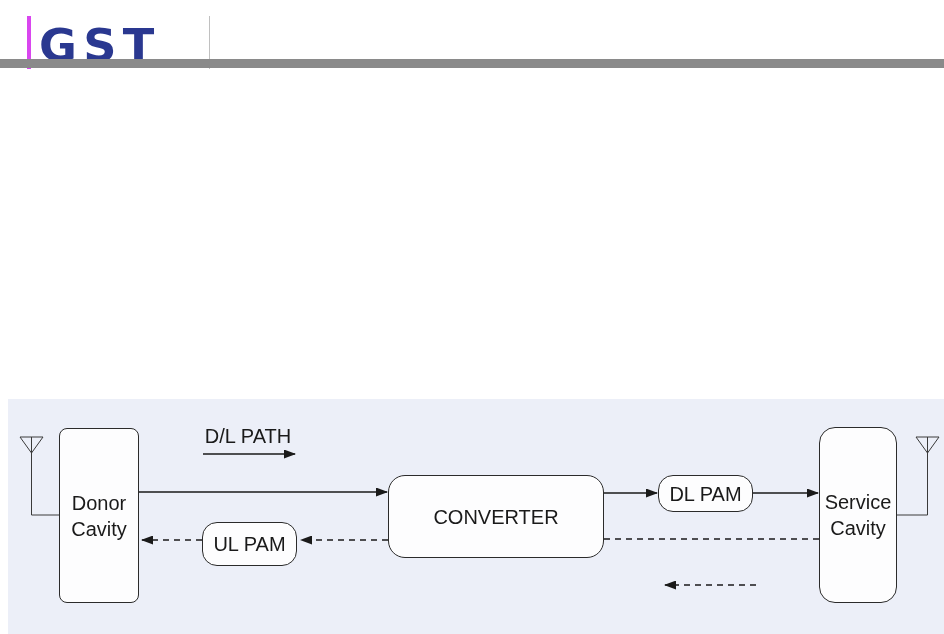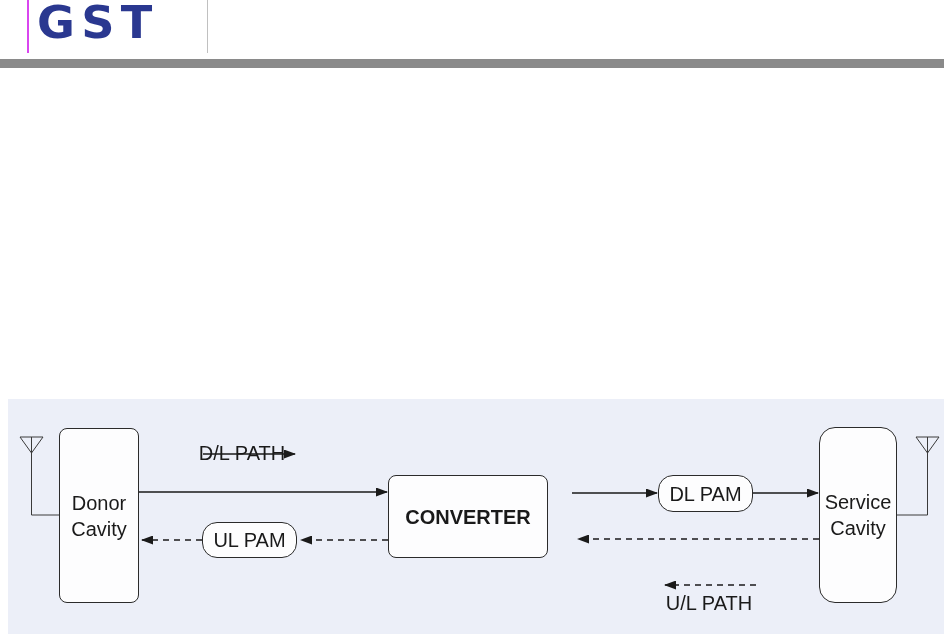--- a/index.html
+++ b/index.html
@@ -6,24 +6,24 @@
   body {
     width: 944px; height: 634px;
     background: #ffffff;
     font-family: "Liberation Sans", sans-serif;
     position: relative;
     overflow: hidden;
   }
   
   .header { position: absolute; left: 0; top: 0; width: 944px; height: 68px; }
   .logo-box {
-    position: absolute; left: 27px; top: 0; width: 178px; height: 53px;
-    border-left: 2px solid #d946ef; border-right: 1px solid #c0c0c0;
+    position: absolute; left: 27px; top: 16px; width: 178px; height: 53px;
+    border-left: 4px solid #d946ef; border-right: 1px solid #c0c0c0;
     background: #ffffff;
-    display: flex; align-items: flex-start;
+    display: flex; align-items: flex-end;
   }
   .logo-text {
     font-family: "DejaVu Sans", sans-serif;
     font-weight: bold;
     font-size: 44px;
     line-height: 46px;
     letter-spacing: 6px;
     color: #2A3890;
     margin-left: 8px;
     transform: scaleX(1.05);
@@ -44,30 +44,30 @@
     background: #FDFDFE;
     border: 1px solid #2b2b2b;
     display: flex; flex-direction: column;
     align-items: center; justify-content: center;
     font-size: 20px; line-height: 26px;
     color: #1a1a1a;
     box-sizing: border-box;
     text-align: center;
   }
   .blk-donor     { left: 51px;  top: 29px;  width: 80px;  height: 175px; border-radius: 8px; }
-  .blk-converter { left: 380px; top: 76px;  width: 160px; height: 83px;  border-radius: 8px; font-weight: bold; }
-  .blk-ulpam     { left: 194px; top: 123px; width: 95px;  height: 36px;  border-radius: 15px; }
+  .blk-converter { left: 380px; top: 76px;  width: 216px; height: 83px;  border-radius: 17px; }
+  .blk-ulpam     { left: 194px; top: 123px; width: 95px;  height: 44px;  border-radius: 15px; }
   .blk-dlpam     { left: 650px; top: 76px;  width: 95px;  height: 37px;  border-radius: 15px; justify-content: center; }
   .blk-service   { left: 811px; top: 28px;  width: 78px;  height: 176px; border-radius: 16px; }
   .path-label {
     position: absolute;
     font-size: 20px; color: #1a1a1a;
     text-align: center; white-space: nowrap;
   }
-  .lbl-dl { left: 184px; top: 26px;  width: 100px; margin-top: 17px; }
+  .lbl-dl { left: 190px; top: 26px;  width: 100px; }
   .lbl-ul { left: 648px; top: 193px; width: 106px; }
 </style>
 </head>
 <body>
 
 <div class="header">
   <div class="logo-box">
     <span class="logo-text">GST</span>
   </div>
   <div class="divider"></div>
@@ -123,15 +123,14 @@
   <div class="block blk-dlpam">
     <div>DL PAM</div>
   </div>
 
   <div class="block blk-service">
     <div>Service</div>
     <div>Cavity</div>
   </div>
 
   <div class="path-label lbl-dl">D/L PATH</div>
-  <div class="path-label lbl-ul">U/L PATH</div>
 
 </div>
 
 </body></html>

